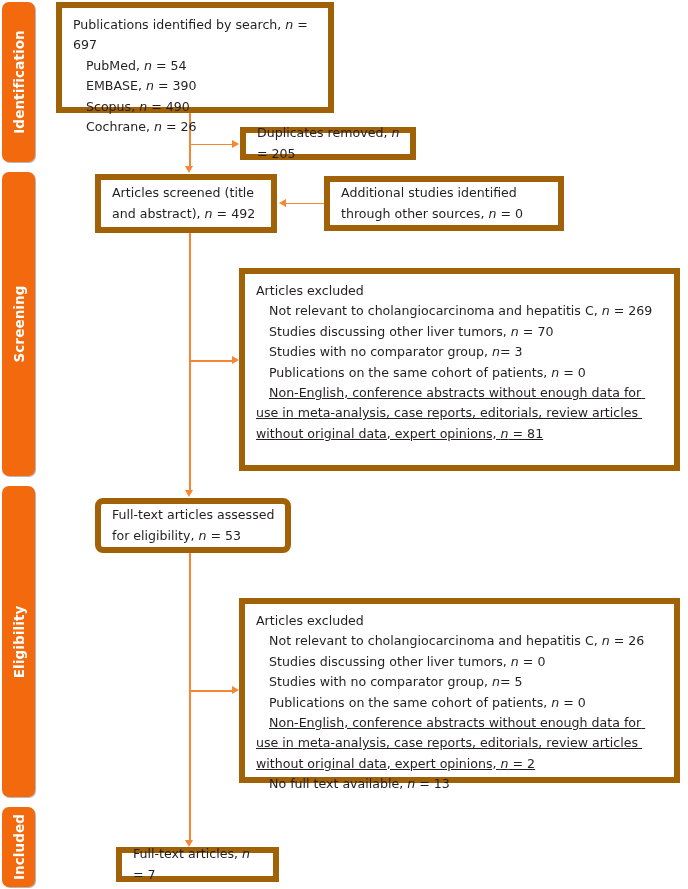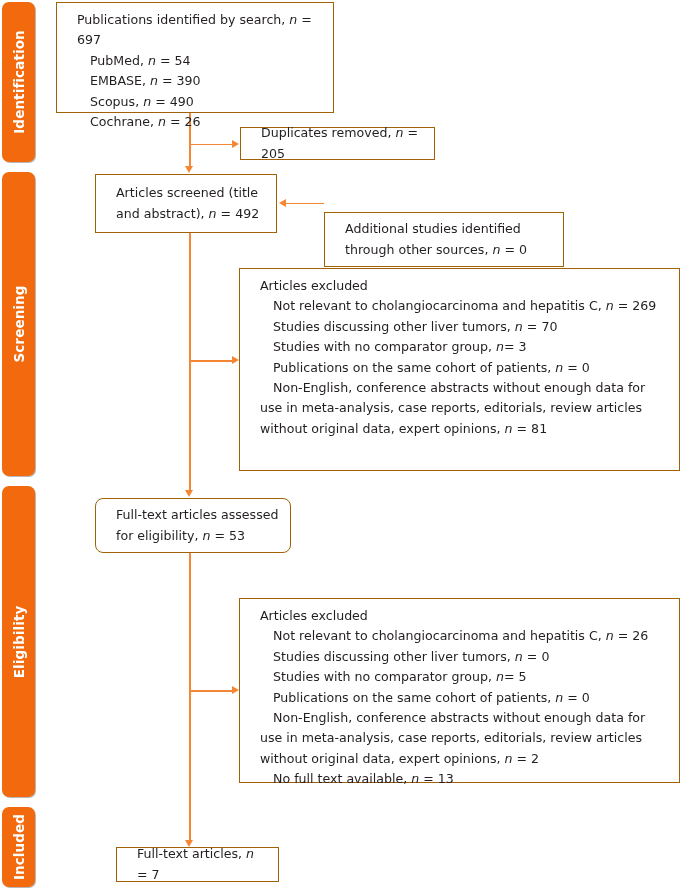--- a/index.html
+++ b/index.html
@@ -37,39 +37,40 @@
     font-size: 13.5px;
     letter-spacing: 0.1px;
     font-family: "DejaVu Sans", sans-serif;
   }
 
   
   .flow-box {
     position: absolute;
     box-sizing: border-box;
     background: #ffffff;
-    border: 1px solid #a16207;
+    border: 6px solid #a16207;
     font-size: 12.6px;
     line-height: 1.62;
     color: #231f20;
-    padding: 7px 10px 7px 20px;
+    padding: 7px 10px 7px 11px;
   }
   .flow-box.center-v {
     display: flex;
     flex-direction: column;
     justify-content: center;
   }
   .flow-box .line {
     white-space: pre-wrap;
   }
   .flow-box .indent {
     padding-left: 13px;
   }
   .flow-box .wrapline {
     text-indent: 13px;
+    text-decoration: underline;
   }
 
   
   .conn {
     position: absolute;
     background: #f58634;
   }
   .conn-v { width: 1.6px; }
   .conn-h { height: 1.6px; }
 
@@ -135,29 +136,29 @@
 <div class="arrow-right" style="left:232px; top:686.3px;"></div>
 
 <div class="flow-box" style="left:56px; top:2px; width:278px; height:111px;">
   <div class="line"><span>Publications identified by search, </span><span class="n-italic">n</span><span> = 697</span></div>
   <div class="line indent"><span>PubMed, </span><span class="n-italic">n</span><span> = 54</span></div>
   <div class="line indent"><span>EMBASE, </span><span class="n-italic">n</span><span> = 390</span></div>
   <div class="line indent"><span>Scopus, </span><span class="n-italic">n</span><span> = 490</span></div>
   <div class="line indent"><span>Cochrane, </span><span class="n-italic">n</span><span> = 26</span></div>
 </div>
 
-<div class="flow-box center-v" style="left:240px; top:127px; width:195px; height:33px;justify-content:center;">
+<div class="flow-box center-v" style="left:240px; top:127px; width:176px; height:33px;justify-content:center;">
   <div class="line"><span>Duplicates removed, </span><span class="n-italic">n</span><span> = 205</span></div>
 </div>
 
 <div class="flow-box center-v" style="left:95px; top:174px; width:182px; height:59px;justify-content:center;">
   <div class="line"><span>Articles screened (title and abstract), </span><span class="n-italic">n</span><span> = 492</span></div>
 </div>
 
-<div class="flow-box center-v" style="left:324px; top:176px; width:240px; height:55px;margin-top:36px;">
+<div class="flow-box center-v" style="left:324px; top:176px; width:240px; height:55px;">
   <div class="line"><span>Additional studies identified through other sources, </span><span class="n-italic">n</span><span> = 0</span></div>
 </div>
 
 <div class="flow-box" style="left:239px; top:268px; width:441px; height:203px;">
   <div class="line">Articles excluded</div>
   <div class="line indent"><span>Not relevant to cholangiocarcinoma and hepatitis C, </span><span class="n-italic">n</span><span> = 269</span></div>
   <div class="line indent"><span>Studies discussing other liver tumors, </span><span class="n-italic">n</span><span> = 70</span></div>
   <div class="line indent"><span>Studies with no comparator group, </span><span class="n-italic">n</span><span>= 3</span></div>
   <div class="line indent"><span>Publications on the same cohort of patients, </span><span class="n-italic">n</span><span> = 0</span></div>
   <div class="line wrapline"><span>Non-English, conference abstracts without enough data for use in meta-analysis, case reports, editorials, review articles without original data, expert opinions, </span><span class="n-italic">n</span><span> = 81</span></div>

